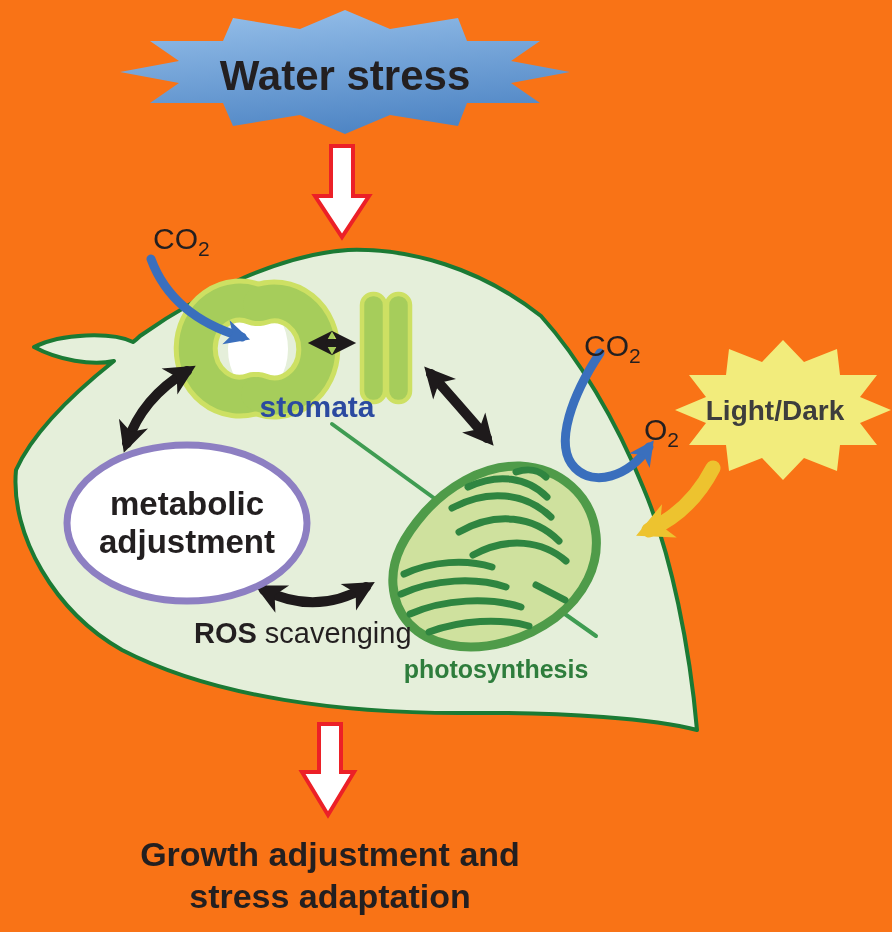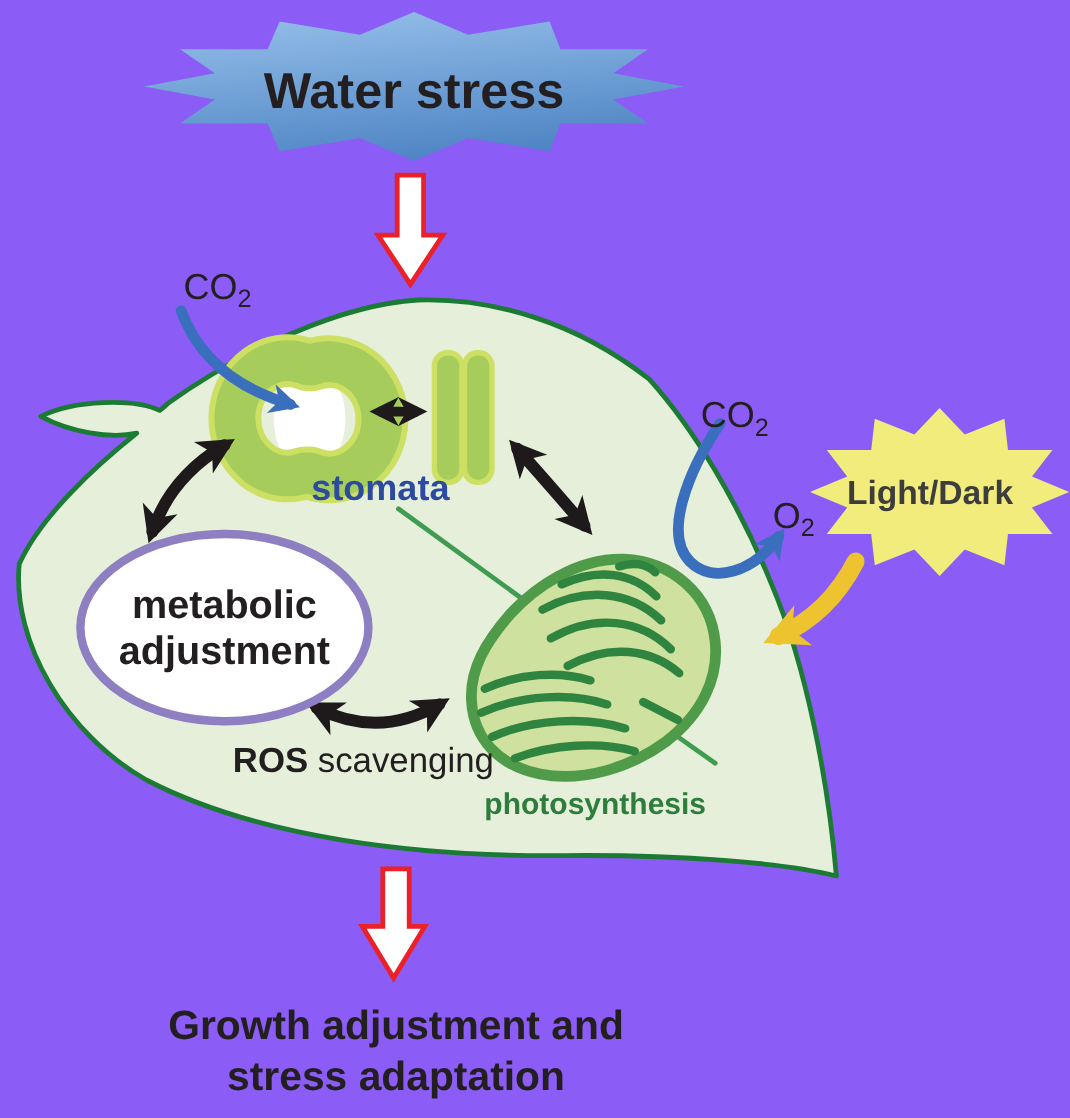--- a/index.html
+++ b/index.html
@@ -1,16 +1,16 @@
 <!DOCTYPE html>
 <html><head>
 <meta charset="utf-8">
 <style>
   html,body{margin:0;padding:0;background:#ffffff;}
-  .stage{position:relative;width:892px;height:932px;background:#8b5cf6;overflow:hidden;}
+  .stage{position:relative;width:892px;height:932px;background:#f97316;overflow:hidden;}
   svg{display:block;}
   text{font-family:"Liberation Sans","DejaVu Sans",sans-serif;}
   .title-text{font-size:42px;font-weight:bold;}
   .gas{font-size:30px;}
   .gas .sub{font-size:21px;}
   .lightdark-text{font-size:28px;font-weight:bold;}
   .stomata-text{font-size:30px;font-weight:bold;}
   .metabolic-text{font-size:33px;font-weight:bold;}
   .ros-text{font-size:29px;}
   .ros-text .bold{font-weight:bold;}

